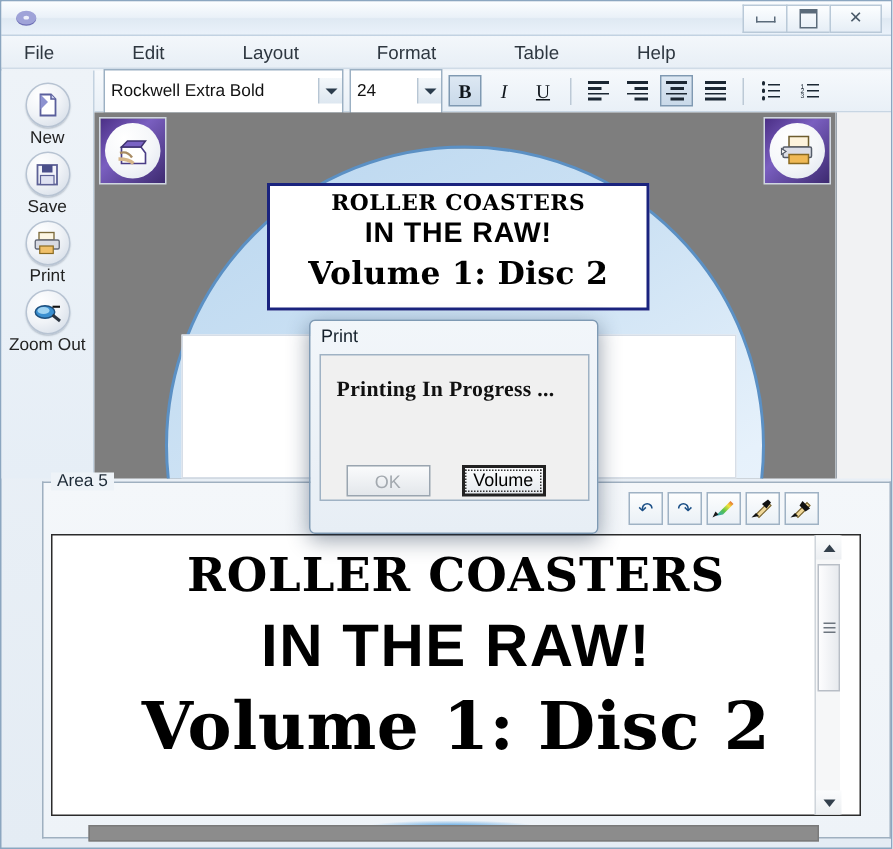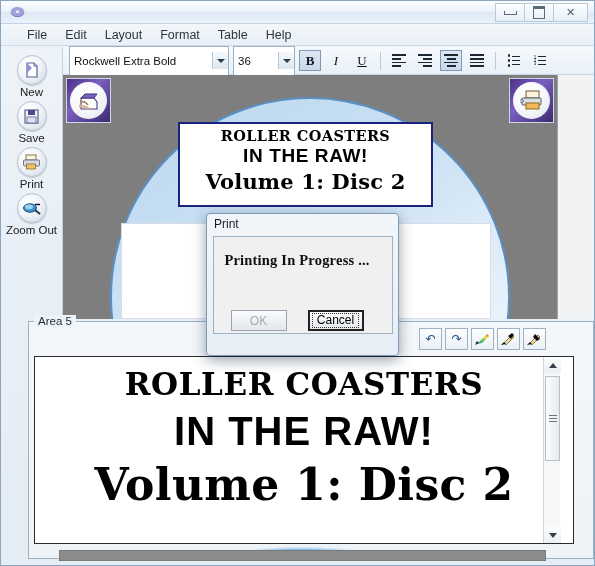--- a/index.html
+++ b/index.html
@@ -26,21 +26,21 @@
         display:flex;align-items:center;justify-content:center;box-sizing:border-box;}
   .wbtn:last-child{border-right:1px solid #b9c9d8;width:35px;}
   .wbtn .g{font-size:11px;color:#4a5a69;line-height:1;}
   .gl-min{display:block;width:11px;height:3px;border:1px solid #5b6b7a;border-top:none;}
   .gl-max{display:block;width:10px;height:9px;border:1px solid #5b6b7a;border-top-width:3px;}
 
   
   .menubar{position:absolute;left:0;top:23px;width:593px;height:22px;
            background:linear-gradient(180deg,#f3f7fb,#e8eff6);
            border-bottom:1px solid #cfdbe7;box-sizing:border-box;
-           display:flex;align-items:center;padding-left:17px;}
+           display:flex;align-items:center;padding-left:6px;gap:34px;}
   .menu-item{padding:2px 9px;font-size:12.5px;color:#2e3740;cursor:default;}
 
   
   .fmtbar{position:absolute;left:62px;top:46px;width:531px;height:28px;
           background:linear-gradient(180deg,#f6f9fc,#e9f0f7);
           border-bottom:1px solid #c8d6e3;box-sizing:border-box;
           display:flex;align-items:center;padding-left:6px;gap:4px;}
   .combo{height:30px;background:#fff;border:1px solid #9bb0c3;
          display:flex;align-items:center;box-sizing:border-box;}
   .combo .val{flex:1;padding:0 4px;font-size:11.5px;color:#111;white-space:nowrap;overflow:hidden;}
@@ -206,21 +206,21 @@
   </div>
 
   <div class="fmtbar">
     <div class="combo font-combo">
       <div class="val">Rockwell Extra Bold</div>
       <div class="arw">
           <span class="caret"></span>
         </div>
     </div>
     <div class="combo size-combo">
-      <div class="val">36</div>
+      <div class="val">24</div>
       <div class="arw">
           <span class="caret"></span>
         </div>
     </div>
     <div class="tbtn on">
       <span style="font-family:'Liberation Serif',serif;font-weight:bold;">B</span>
     </div>
     <div class="tbtn">
       <span style="font-family:'Liberation Serif',serif;font-style:italic;">I</span>
     </div>
@@ -434,18 +434,18 @@
 
   <div class="dlg">
     <div class="dlg-tb">Print</div>
     <div class="dlg-body"></div>
     <div class="dlg-msg">Printing In Progress ...</div>
     <div class="dlg-btns">
       <div class="dbtn disabled">
         <span>OK</span>
       </div>
       <div class="dbtn focus">
-        <span class="inner">Cancel</span>
+        <span class="inner">Volume</span>
       </div>
     </div>
   </div>
 
 </div>
 
 </body></html>

